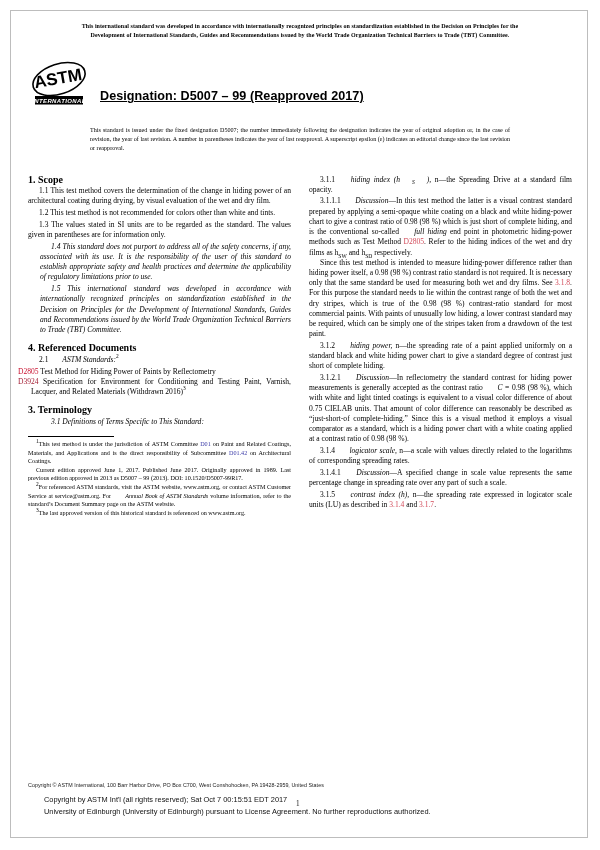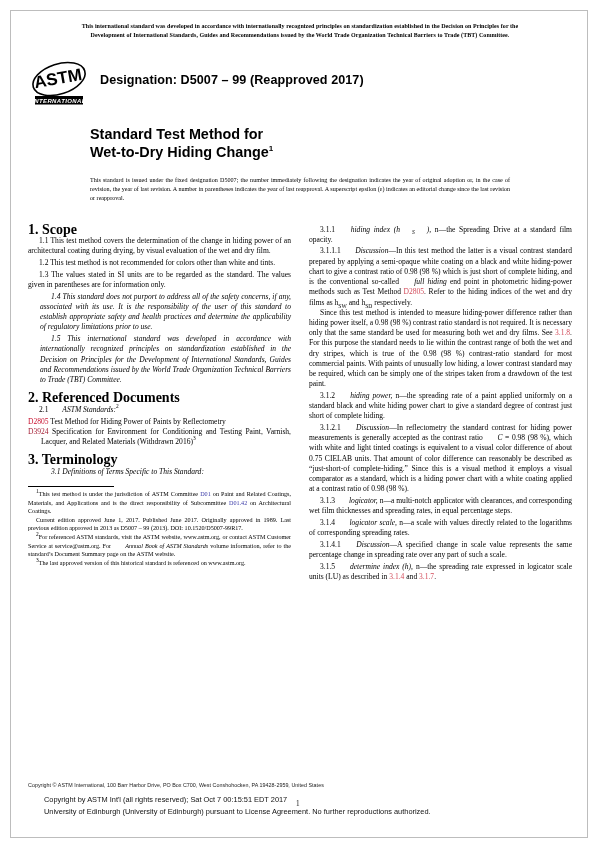--- a/index.html
+++ b/index.html
@@ -60,22 +60,23 @@
     position: relative;
     flex: 0 0 auto;
   }
   .astm-logo svg { display: block; }
   .desig-text {
     font-family: "Liberation Sans", sans-serif;
     font-weight: bold;
     font-size: 12.6px;
     letter-spacing: 0.005em;
     margin-left: 10px;
-    margin-top: 14px;
+    margin-top: 30px;
     white-space: nowrap;
+    text-decoration: underline;
   }
 
   
   .title-block {
     margin-left: 62px;
     margin-top: 14px;
   }
   .doc-title {
     font-family: "Liberation Sans", sans-serif;
     font-weight: bold;
@@ -109,21 +110,21 @@
     font-size: 7.55px;
     line-height: 10.2px;
     text-align: justify;
     text-justify: inter-word;
     hyphens: manual;
   }
   .col p { margin: 0; }
   .col p.ind { text-indent: 11px; }
   .sec-head {
     font-weight: bold;
-    font-size: 14px;
+    font-size: 10px;
     margin-top: 8px !important;
     margin-bottom: 1.5px !important;
     text-indent: 0 !important;
     text-align: left;
   }
   .sec-head.first { margin-top: 0 !important; }
   .para { margin-top: 1.5px !important; }
   .it { font-style: italic; padding-left: 12px; }
   .lnk-red { color: #c8102e; }
   .lnk-dred { color: #a41f35; }
@@ -134,21 +135,21 @@
     vertical-align: super;
     line-height: 0;
   }
   sub.sb {
     font-size: 5.6px;
     vertical-align: sub;
     line-height: 0;
   }
   .ref-item {
     text-indent: 0;
-    padding-left: 13px;
+    padding-left: 3px;
     text-indent: -13px;
   }
 
   
   .fn-rule {
     width: 86px;
     height: 0;
     border-top: 0.8px solid #000;
     margin: 9px 0 3px 0;
   }
@@ -211,39 +212,35 @@
           <ellipse cx="31" cy="20" rx="27" ry="15" fill="none" stroke="#000" stroke-width="1.6" transform="rotate(-18 31 20)"></ellipse>
           <text x="31" y="25" font-family="'Liberation Sans', sans-serif" font-size="17" font-weight="bold" text-anchor="middle" fill="#000" transform="rotate(-10 31 25)">ASTM</text>
           <rect x="7" y="37" width="48" height="8.5" fill="#000"></rect>
           <text x="31" y="43.6" font-family="'Liberation Sans', sans-serif" font-size="6" font-weight="bold" font-style="italic" letter-spacing="0.4" text-anchor="middle" fill="#fff">INTERNATIONAL</text>
         </svg>
       </div>
       <div class="desig-text">Designation: D5007 – 99 (Reapproved 2017)</div>
     </div>
 
     <div class="title-block">
-      <div class="doc-title">
-        <div>Standard Test Method for</div>
-        <div><span>Wet-to-Dry Hiding Change</span><sup>1</sup></div>
-      </div>
       <div class="issue-note">This standard is issued under the fixed designation D5007; the number immediately following the designation indicates the year of original adoption or, in the case of revision, the year of last revision. A number in parentheses indicates the year of last reapproval. A superscript epsilon (ε) indicates an editorial change since the last revision or reapproval.</div>
     </div>
 
     <div class="columns">
 
       <div class="col">
 
         <p class="sec-head first">1. Scope</p>
         <p class="ind para">1.1 This test method covers the determination of the change in hiding power of an architectural coating during drying, by visual evaluation of the wet and dry film.</p>
         <p class="ind para">1.2 This test method is not recommended for colors other than white and tints.</p>
         <p class="ind para">1.3 The values stated in SI units are to be regarded as the standard. The values given in parentheses are for information only.</p>
         <p class="ind para it">1.4 This standard does not purport to address all of the safety concerns, if any, associated with its use. It is the responsibility of the user of this standard to establish appropriate safety and health practices and determine the applicability of regulatory limitations prior to use.</p>
         <p class="ind para it">1.5 This international standard was developed in accordance with internationally recognized principles on standardization established in the Decision on Principles for the Development of International Standards, Guides and Recommendations issued by the World Trade Organization Technical Barriers to Trade (TBT) Committee.</p>
 
-        <p class="sec-head">2. Referenced Documents</p>
+        <p class="sec-head">4. Referenced Documents</p>
         <p class="ind para"><span>2.1</span> <span class="it">ASTM Standards:</span><sup class="fn">2</sup></p>
 
         <p class="ref-item para"><span class="lnk-red">D2805</span> <span>Test Method for Hiding Power of Paints by Reflectometry</span></p>
 
         <p class="ref-item"><span class="lnk-dred">D3924</span> <span>Specification for Environment for Conditioning and Testing Paint, Varnish, Lacquer, and Related Materials (Withdrawn 2016)</span><sup class="fn">3</sup></p>
 
         <p class="sec-head">3. Terminology</p>
         <p class="ind para it">3.1 Definitions of Terms Specific to This Standard:</p>
 
         <div class="fn-rule"></div>
@@ -261,27 +258,26 @@
         <p class="ind"><span>3.1.1</span> <span class="it">hiding index (h</span><sub class="sb it">S</sub><span class="it">),</span><span> n—the Spreading Drive at a standard film opacity.</span></p>
 
         <p class="ind para"><span>3.1.1.1</span> <span class="it">Discussion</span><span>—In this test method the latter is a visual contrast standard prepared by applying a semi-opaque white coating on a black and white hiding-power chart to give a contrast ratio of 0.98 (98 %) which is just short of complete hiding, and is the conventional so-called </span><span class="it">full hiding</span><span> end point in photometric hiding-power methods such as Test Method </span><span class="lnk-pink">D2805</span><span>. Refer to the hiding indices of the wet and dry films as h</span><sub class="sb">SW</sub><span> and h</span><sub class="sb">SD</sub><span> respectively.</span></p>
 
         <p class="ind"><span>Since this test method is intended to measure hiding-power difference rather than hiding power itself, a 0.98 (98 %) contrast ratio standard is not required. It is necessary only that the same standard be used for measuring both wet and dry films. See </span><span class="lnk-pink">3.1.8</span><span>. For this purpose the standard needs to lie within the contrast range of both the wet and dry stripes, which is true of the 0.98 (98 %) contrast-ratio standard for most commercial paints. With paints of unusually low hiding, a lower contrast standard may be required, which can be simply one of the stripes taken from a drawdown of the test paint.</span></p>
 
         <p class="ind para"><span>3.1.2</span> <span class="it">hiding power,</span><span> n—the spreading rate of a paint applied uniformly on a standard black and white hiding power chart to give a standard degree of contrast just short of complete hiding.</span></p>
 
         <p class="ind para"><span>3.1.2.1</span> <span class="it">Discussion</span><span>—In reflectometry the standard contrast for hiding power measurements is generally accepted as the contrast ratio </span><span class="it">C</span><span> = 0.98 (98 %), which with white and light tinted coatings is equivalent to a visual color difference of about 0.75 CIELAB units. That amount of color difference can reasonably be described as “just-short-of complete-hiding.” Since this is a visual method it employs a visual comparator as a standard, which is a hiding power chart with a white coating applied at a contrast ratio of 0.98 (98 %).</span></p>
 
-        <p class="ind para"><span>3.1.3</span> <span class="it">logicator,</span><span> n—a multi-notch applicator with clearances, and corresponding wet film thicknesses and spreading rates, in equal percentage steps.</span></p>
 
         <p class="ind para"><span>3.1.4</span> <span class="it">logicator scale,</span><span> n—a scale with values directly related to the logarithms of corresponding spreading rates.</span></p>
 
         <p class="ind para"><span>3.1.4.1</span> <span class="it">Discussion</span><span>—A specified change in scale value represents the same percentage change in spreading rate over any part of such a scale.</span></p>
 
-        <p class="ind para"><span>3.1.5</span> <span class="it">determine index (h),</span><span> n—the spreading rate expressed in logicator scale units (LU) as described in </span><span class="lnk-pink">3.1.4</span><span> and </span><span class="lnk-pink">3.1.7</span><span>.</span></p>
+        <p class="ind para"><span>3.1.5</span> <span class="it">contrast index (h),</span><span> n—the spreading rate expressed in logicator scale units (LU) as described in </span><span class="lnk-pink">3.1.4</span><span> and </span><span class="lnk-pink">3.1.7</span><span>.</span></p>
 
       </div>
     </div>
   </div>
 
   <div class="copyright-line">Copyright © ASTM International, 100 Barr Harbor Drive, PO Box C700, West Conshohocken, PA 19428-2959, United States</div>
 
   <div class="license-block">
     <div>Copyright by ASTM Int'l (all rights reserved); Sat Oct  7 00:15:51 EDT 2017</div>
     <div>University of Edinburgh (University of Edinburgh) pursuant to License Agreement. No further reproductions authorized.</div>

